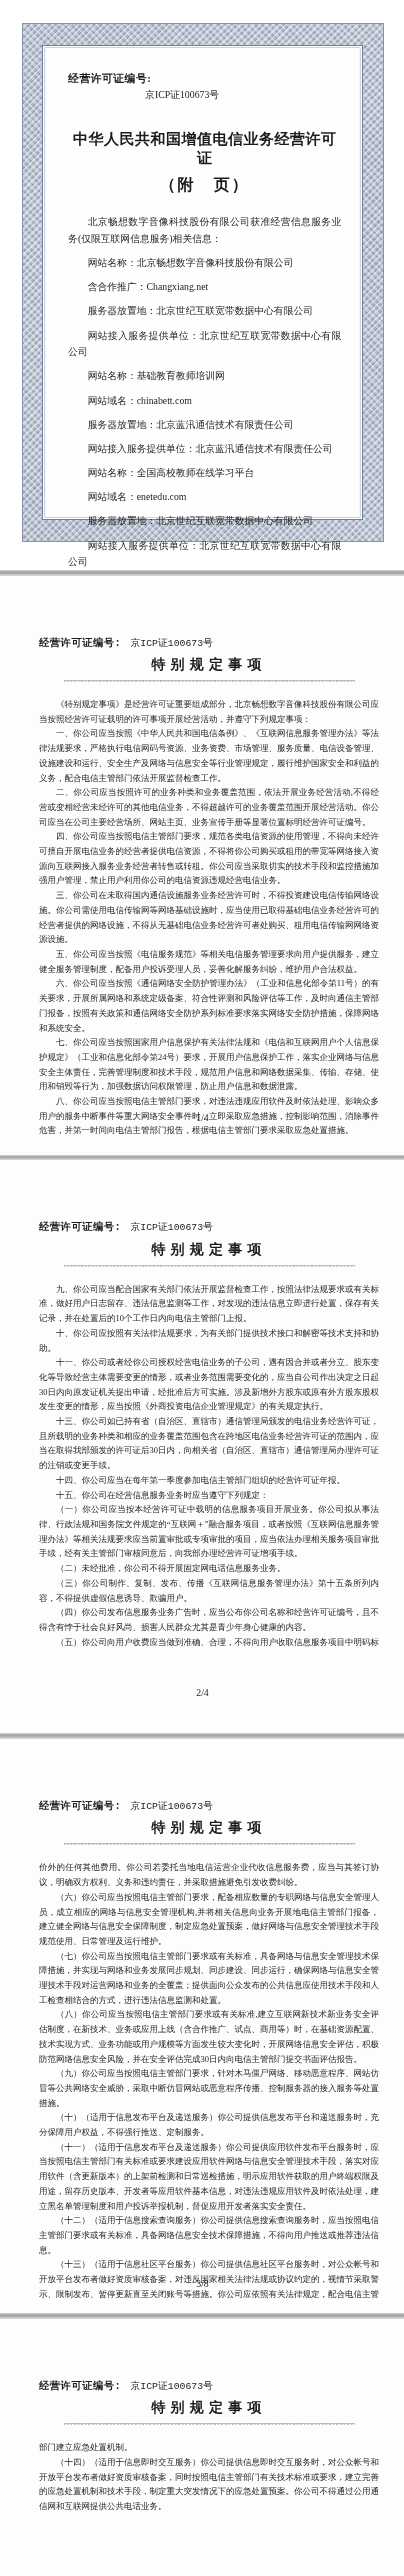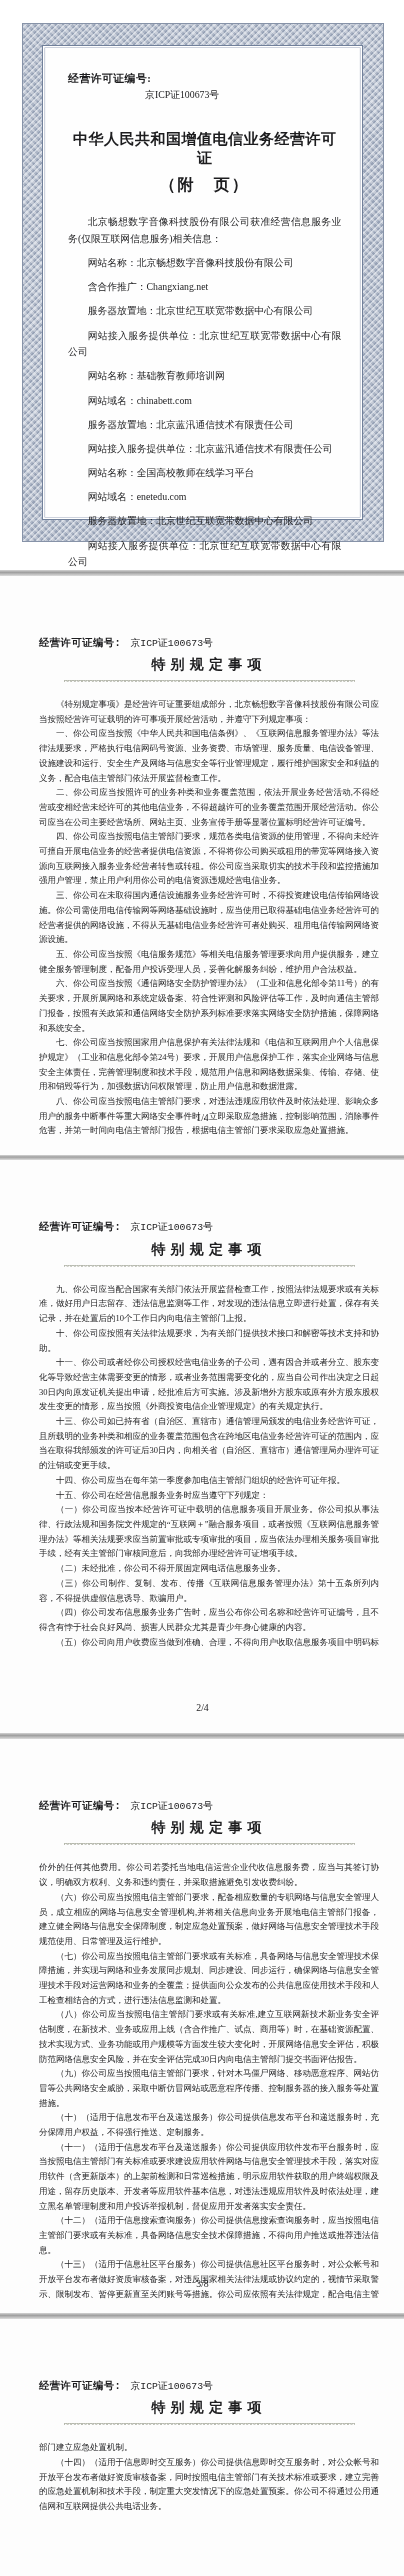--- a/index.html
+++ b/index.html
@@ -43,21 +43,21 @@
     width:291px; height:3.6px; margin:6.2px auto 0;
     background:
       linear-gradient(135deg, #a9ac9f 25%, transparent 25%) 0 0/3.6px 3.6px,
       linear-gradient(225deg, #a9ac9f 25%, transparent 25%) 0 0/3.6px 3.6px;
     opacity:.85;
   }
   .prov-body { margin-top:13.4px; }
   .prov-body p { font-size:8.5px; line-height:14.7px; margin:0; text-indent:2em; text-align:justify; }
   .prov-body p.noindent { text-indent:0; }
   .page-num { position:absolute; left:0; right:0; text-align:center; font-size:9.8px; font-family:"Liberation Serif","DejaVu Serif",serif; }
-  .pn0 { bottom:32px; } .pn1 { bottom:20px; } .pn2 { bottom:24px; }
+  .pn0 { bottom:32px; } .pn1 { bottom:35px; } .pn2 { bottom:24px; }
 </style>
 </head>
 <body>
 
 <div class="canvas">
 
   <div class="cert-page">
     <div class="cert">
       <div class="cert-band">
         <div class="cert-inner">

